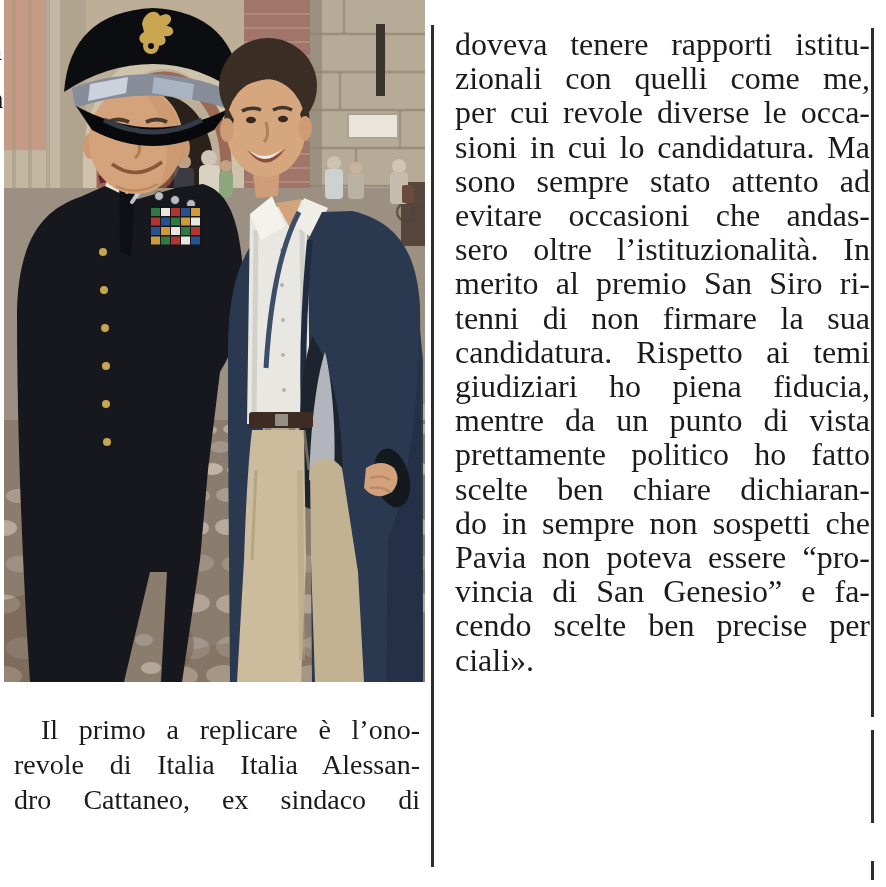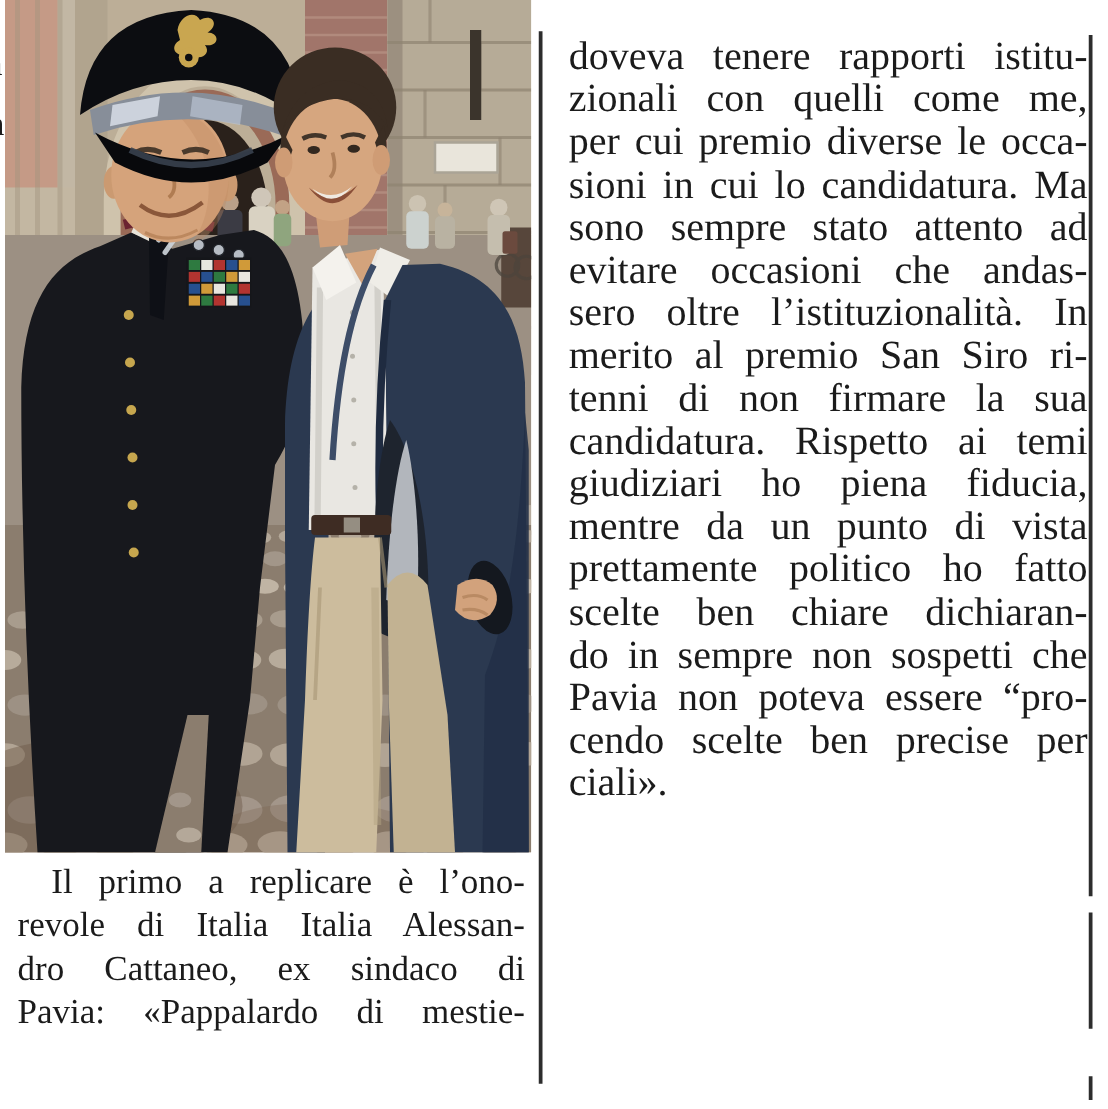--- a/index.html
+++ b/index.html
@@ -5,21 +5,21 @@
   html,body{margin:0;padding:0;background:#ffffff;}
   .page{position:relative;width:886px;height:887px;background:#ffffff;overflow:hidden;
         font-family:"Liberation Serif","DejaVu Serif",serif;color:#1b1b1b;}
   .photo{position:absolute;left:4px;top:0;width:421px;height:682px;display:block;}
   .caption{position:absolute;left:14px;top:689px;width:406px;font-size:28px;line-height:34.8px;}
   .rightcol{position:absolute;left:455px;top:27px;width:415px;font-size:32px;line-height:34.2px;}
   .tline{text-align:justify;text-align-last:justify;height:1em;white-space:normal;}
   .caption .tline{height:auto;}
   .rightcol .tline{height:auto;}
   .noJust{text-align-last:left;}
-  .indent{text-indent:27px;}
+  .indent{text-indent:27px;margin-top:24px;}
   .vdiv{position:absolute;background:#2d2d2d;width:3px;}
   .div-center{left:431px;top:25px;height:842px;}
   .div-r1{left:871px;top:28px;height:689px;}
   .div-r2{left:871px;top:730px;height:93px;}
   .div-r3{left:871px;top:861px;height:19px;}
   .frag{position:absolute;left:-10px;font-size:27px;color:#1b1b1b;}
   .frag.f0{top:36px;}
   .frag.f1{top:84px;}
 </style>
 </head>
@@ -323,42 +323,42 @@
     </g>
   </svg>
 
   <span class="frag f0">a</span>
   <span class="frag f1">n</span>
 
   <div class="caption">
     <div class="tline indent">Il primo a replicare è l’ono-</div>
     <div class="tline">revole di Italia Italia Alessan-</div>
     <div class="tline">dro Cattaneo, ex sindaco di</div>
-    <div class="tline">Pavia: «Pappalardo di mestie-</div>
   </div>
 
   <div class="vdiv div-center"></div>
 
   <div class="rightcol">
     <div class="tline">doveva tenere rapporti istitu-</div>
     <div class="tline">zionali con quelli come me,</div>
-    <div class="tline">per cui premio diverse le occa-</div>
+    <div class="tline">per cui revole diverse le occa-</div>
     <div class="tline">sioni in cui lo candidatura. Ma</div>
     <div class="tline">sono sempre stato attento ad</div>
     <div class="tline">evitare occasioni che andas-</div>
     <div class="tline">sero oltre l’istituzionalità. In</div>
     <div class="tline">merito al premio San Siro ri-</div>
     <div class="tline">tenni di non firmare la sua</div>
     <div class="tline">candidatura. Rispetto ai temi</div>
     <div class="tline">giudiziari ho piena fiducia,</div>
     <div class="tline">mentre da un punto di vista</div>
     <div class="tline">prettamente politico ho fatto</div>
     <div class="tline">scelte ben chiare dichiaran-</div>
     <div class="tline">do in sempre non sospetti che</div>
     <div class="tline">Pavia non poteva essere “pro-</div>
+    <div class="tline">vincia di San Genesio” e fa-</div>
     <div class="tline">cendo scelte ben precise per</div>
     <div class="tline noJust">ciali».</div>
   </div>
 
   <div class="vdiv div-r1"></div>
   <div class="vdiv div-r2"></div>
   <div class="vdiv div-r3"></div>
 
 </div>
 

